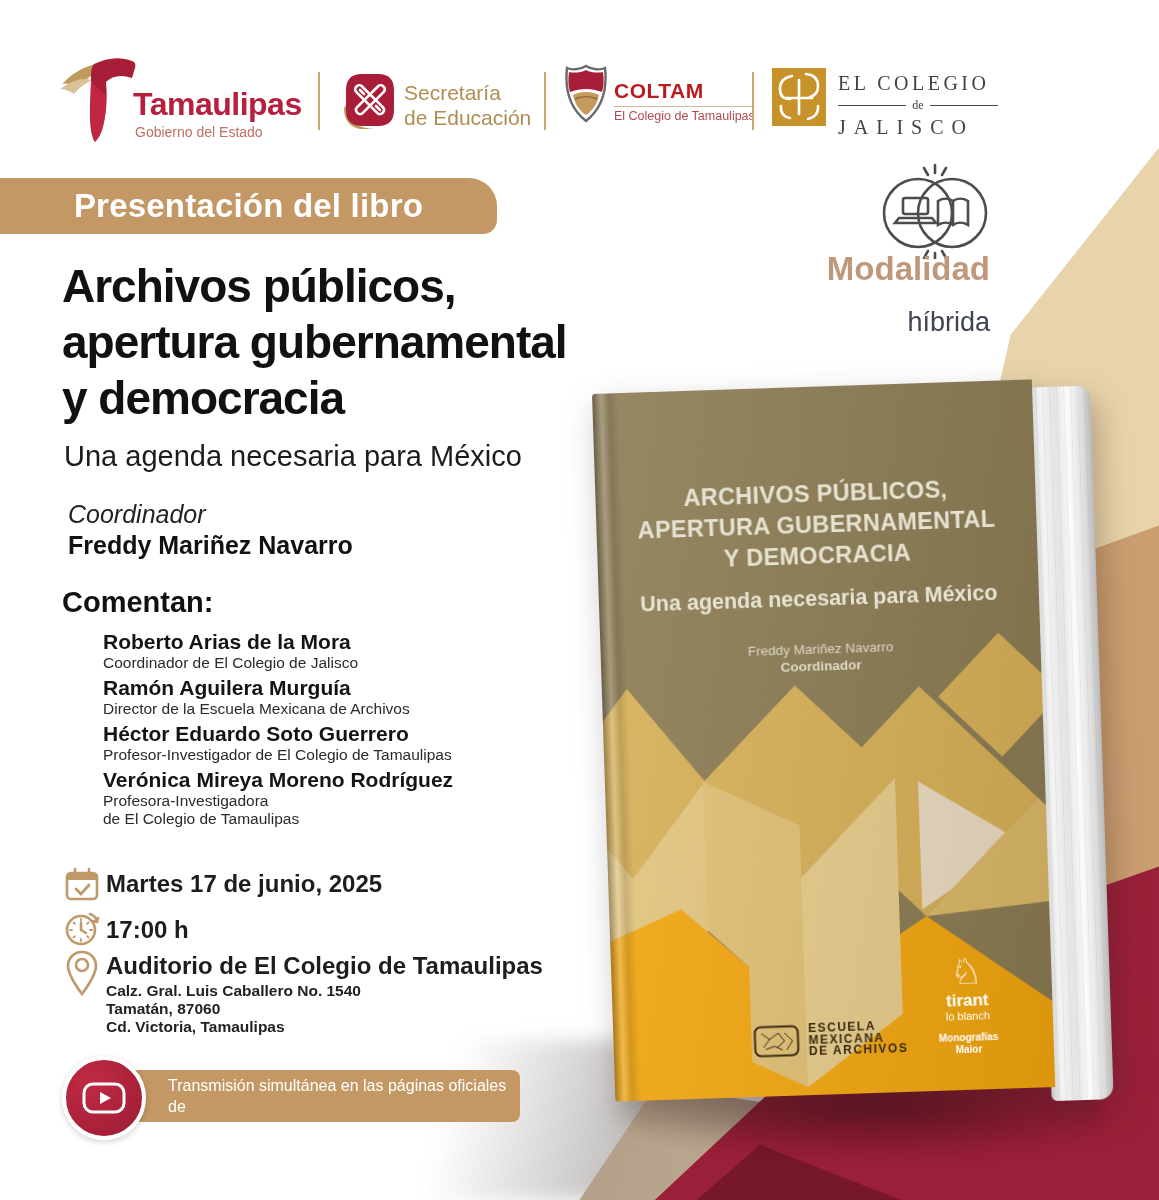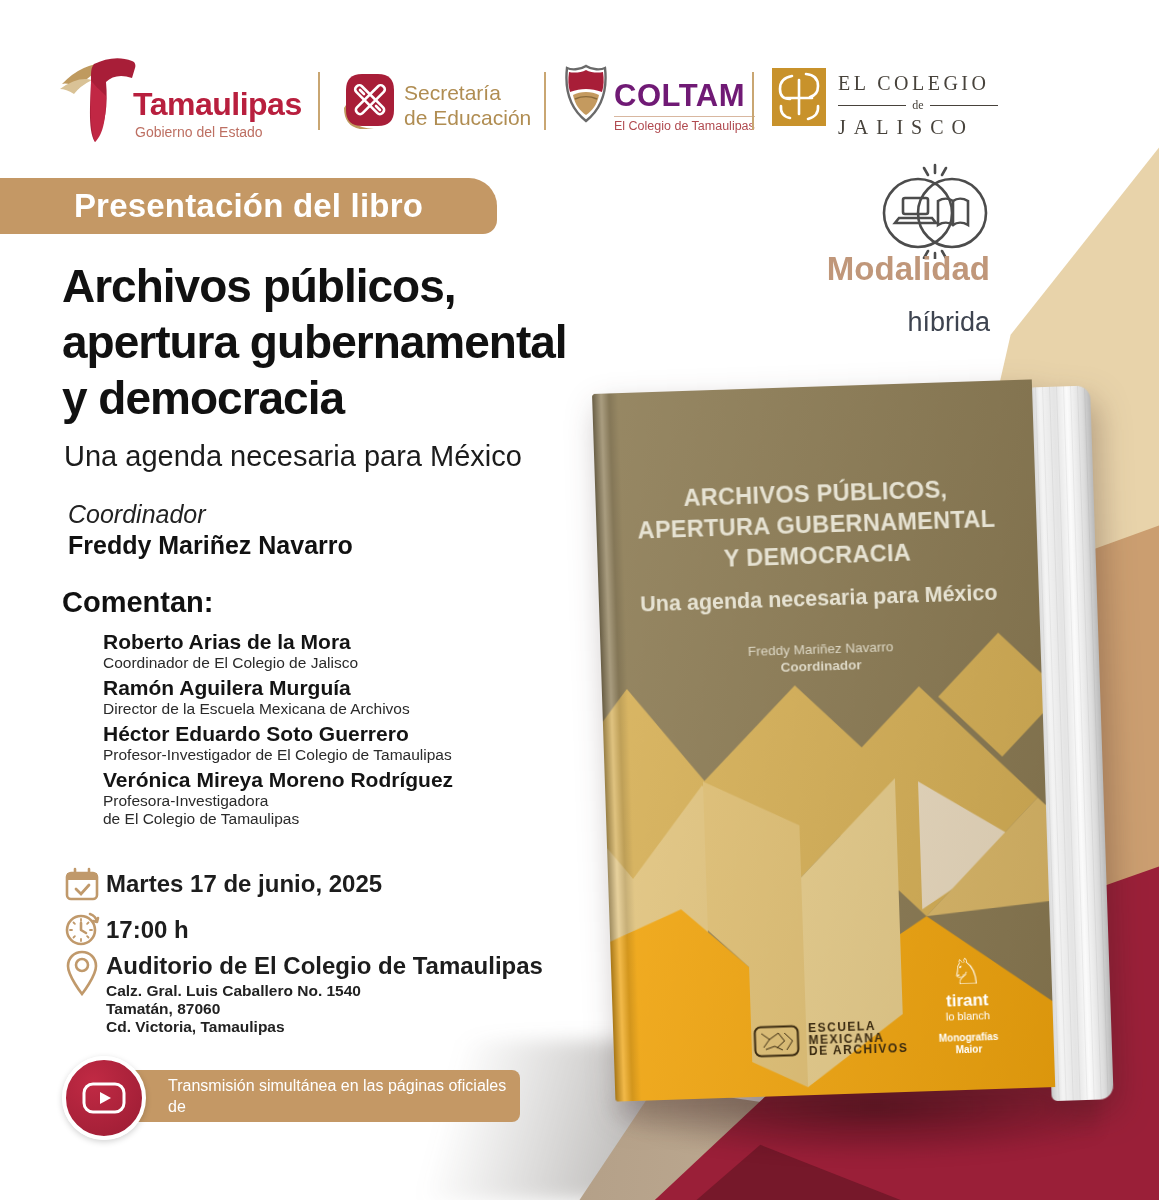--- a/index.html
+++ b/index.html
@@ -17,21 +17,21 @@
      background:linear-gradient(105deg,rgba(80,75,70,0) 35%,rgba(80,75,70,.38) 80%);filter:blur(9px);}
   .book-ground-shadow{left:600px;top:1072px;width:500px;height:90px;
      background:radial-gradient(ellipse at 55% 40%,rgba(35,8,12,.5),rgba(35,8,12,0) 70%);filter:blur(6px);}
   
   .hdr-sep{width:2px;height:58px;background:#c9a672;top:72px;}
   .tam-word{left:133px;top:88px;line-height:1;}
   .tam-title{font-size:32px;font-weight:800;color:#b81f3e;letter-spacing:-.5px;}
   .tam-sub{font-size:14px;color:#bd6f62;margin-top:5px;margin-left:2px;}
   .sec-text{left:404px;top:80px;font-size:21px;color:#b08d52;line-height:25px;}
   .coltam-text{left:614px;top:80px;line-height:1;}
-  .coltam-title{font-size:31px;font-weight:800;color:#701a75;letter-spacing:.5px;}
+  .coltam-title{font-size:21px;font-weight:800;color:#b91c1c;letter-spacing:.5px;}
   .coltam-sub{font-size:12.5px;color:#b04a50;margin-top:5px;border-top:1px solid #d8b7a0;padding-top:3px;}
   .jal-text{left:838px;top:72px;width:160px;font-family:"Liberation Serif",serif;color:#47423b;}
   .jal-l1{font-size:20px;letter-spacing:3.5px;}
   .jal-mid{display:flex;align-items:center;gap:6px;margin:3px 0;}
   .jal-rule{height:1.5px;background:#47423b;flex:1;}
   .jal-de{font-size:12px;}
   .jal-l3{font-size:20px;letter-spacing:8px;}
   
   .banner{left:0;top:178px;width:497px;height:56px;background:#c49865;border-radius:0 28px 14px 0;
           display:flex;align-items:center;justify-content:center;}

